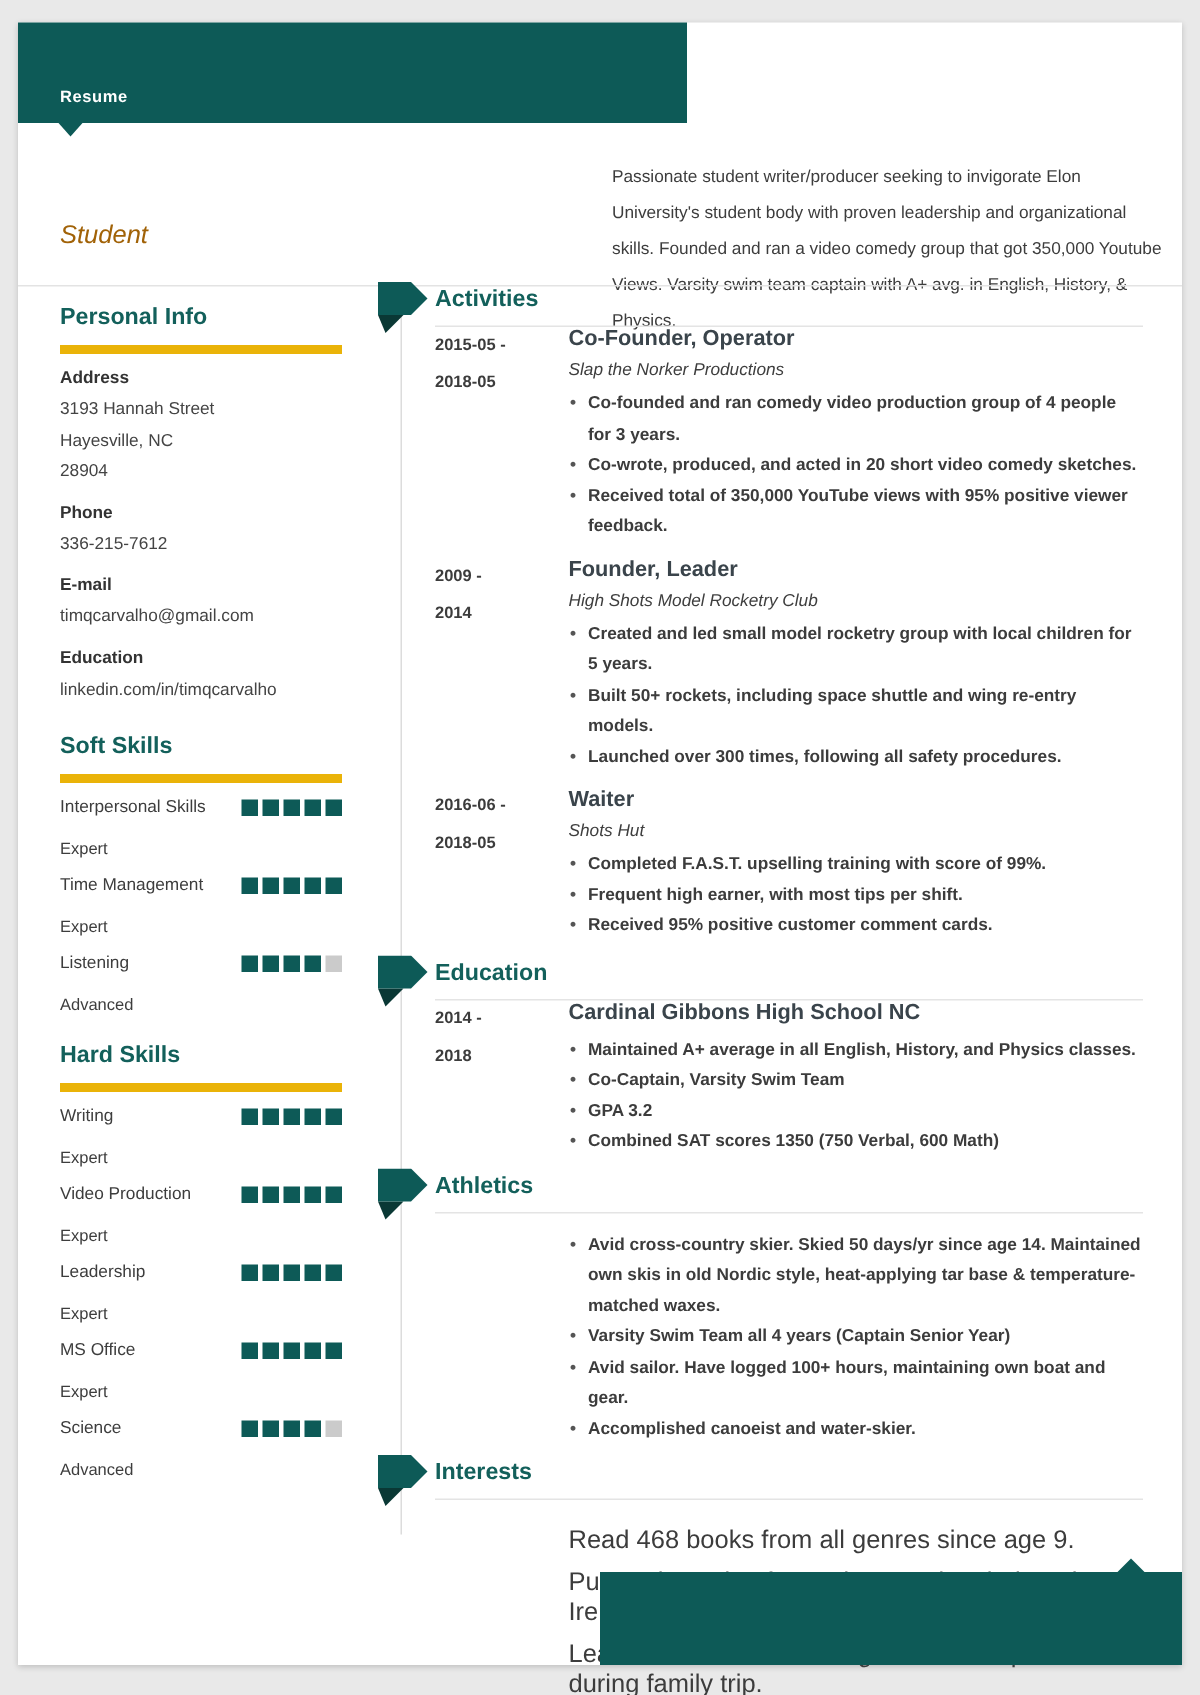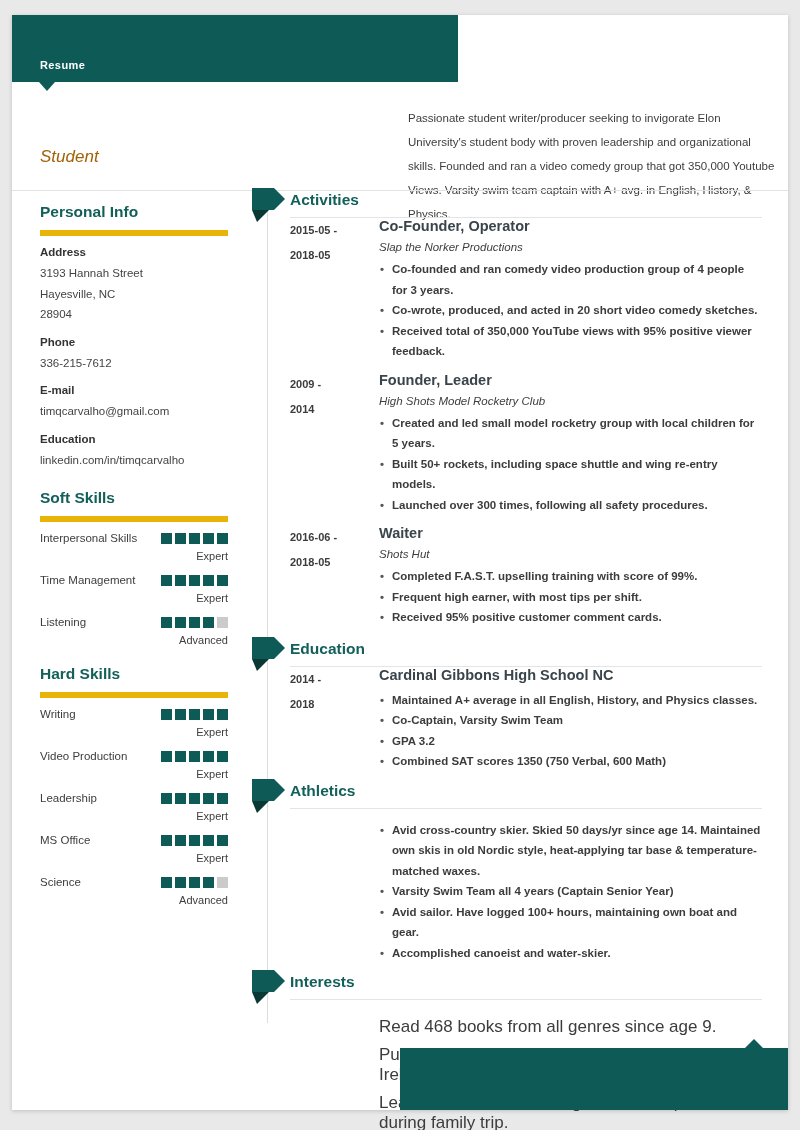--- a/index.html
+++ b/index.html
@@ -67,21 +67,21 @@
   .side-sec.skills{margin-top:19px;}
   .pi-label{font-size:11.5px; font-weight:bold; color:#333; margin:11px 0 5px;}
   .pi-label:first-child{margin-top:4px;}
   .pi-line{font-size:11.5px; color:#444; line-height:20.5px;}
   .skill{margin-bottom:12px;}
   .skill-top{display:flex; justify-content:space-between; align-items:center;}
   .skill-name{font-size:11.5px; color:#3d3d3d;}
   .squares{display:flex; gap:3px;}
   .sq{width:11px; height:11px; background:var(--teal);}
   .sq.off{background:var(--sq-off);}
-  .skill-label{text-align:right; font-size:11px; color:#3d3d3d; margin-top:6px;}
+  .skill-label{font-size:11px; color:#3d3d3d; margin-top:16px;}
   
   .main-col{position:absolute; left:278px; top:175px; width:472px;}
   .section{position:relative;}
   .sec-head{position:relative; z-index:2;}
   .sec-icon{position:absolute; left:-38px; top:-3px; display:block; width:34px; height:36px;}
   .sec-title{font-size:15.5px; font-weight:bold; color:var(--heading);}
   .sec-rule{height:1px; background:#e4e4e4; margin-top:8px;}
   .entries{}
   .entry{display:flex; margin-bottom:10px;}
   .entry-dates{width:89px; flex:none; font-size:11px; font-weight:bold; color:#3c3c3c; line-height:25px;}

